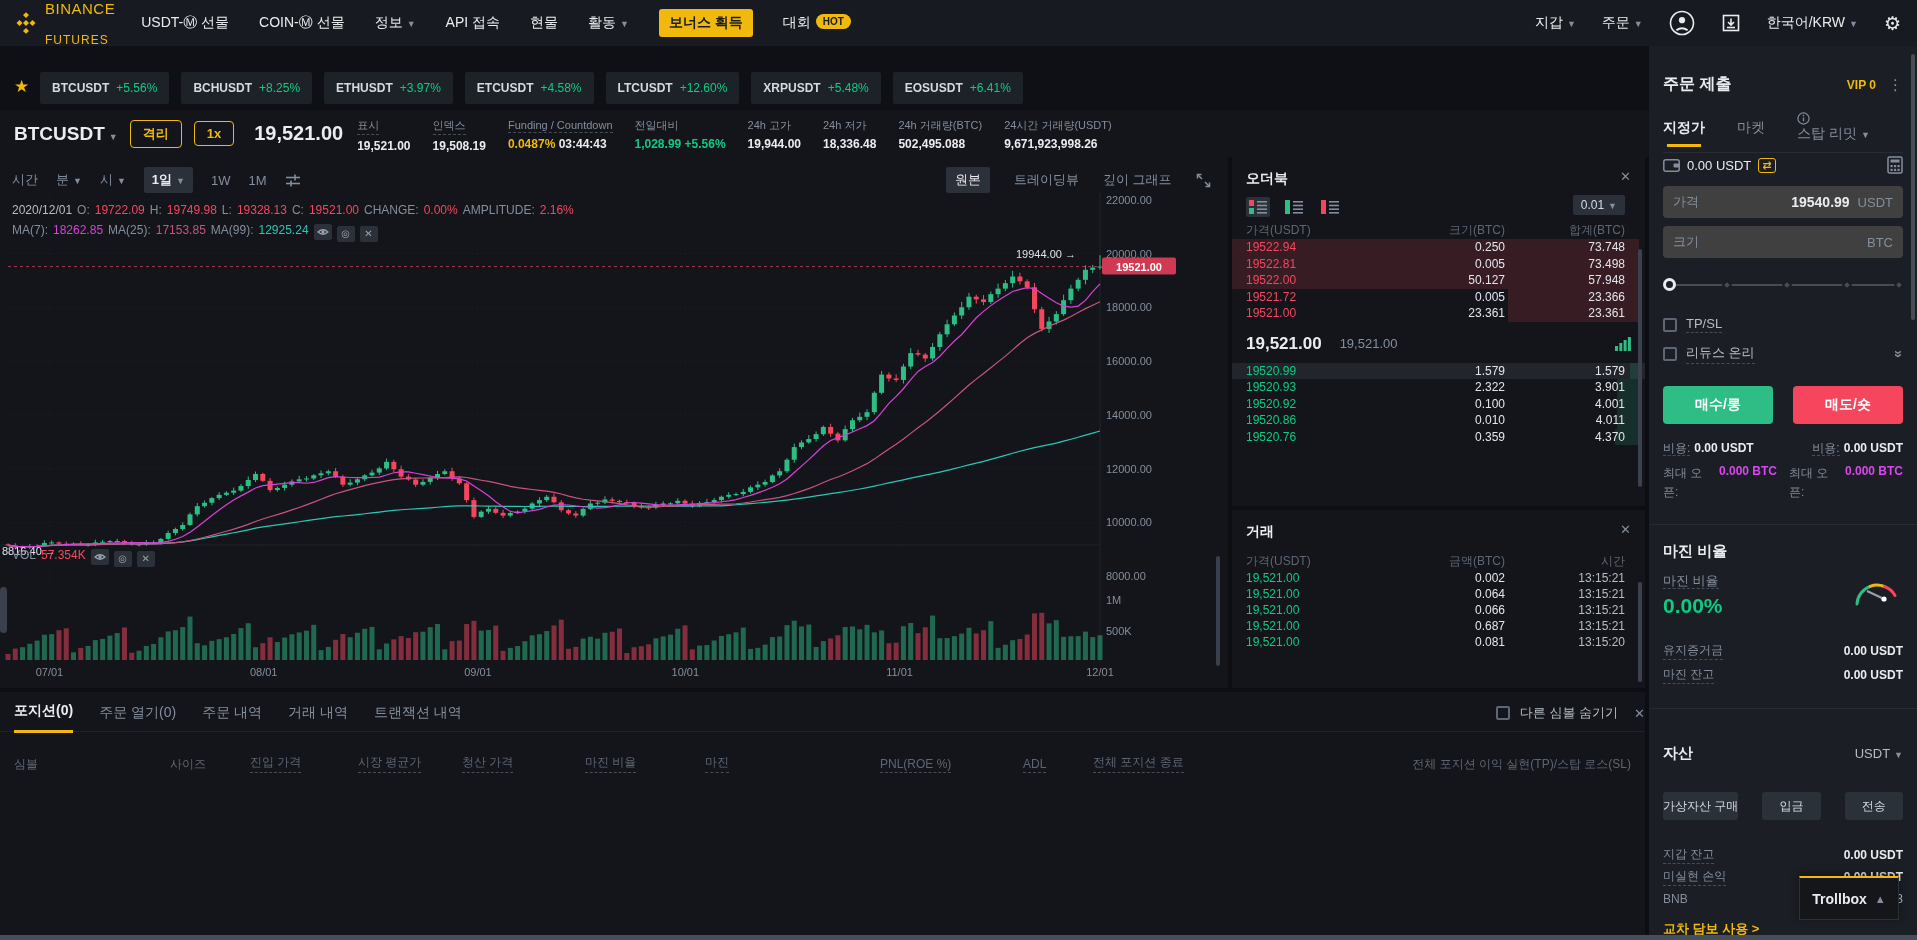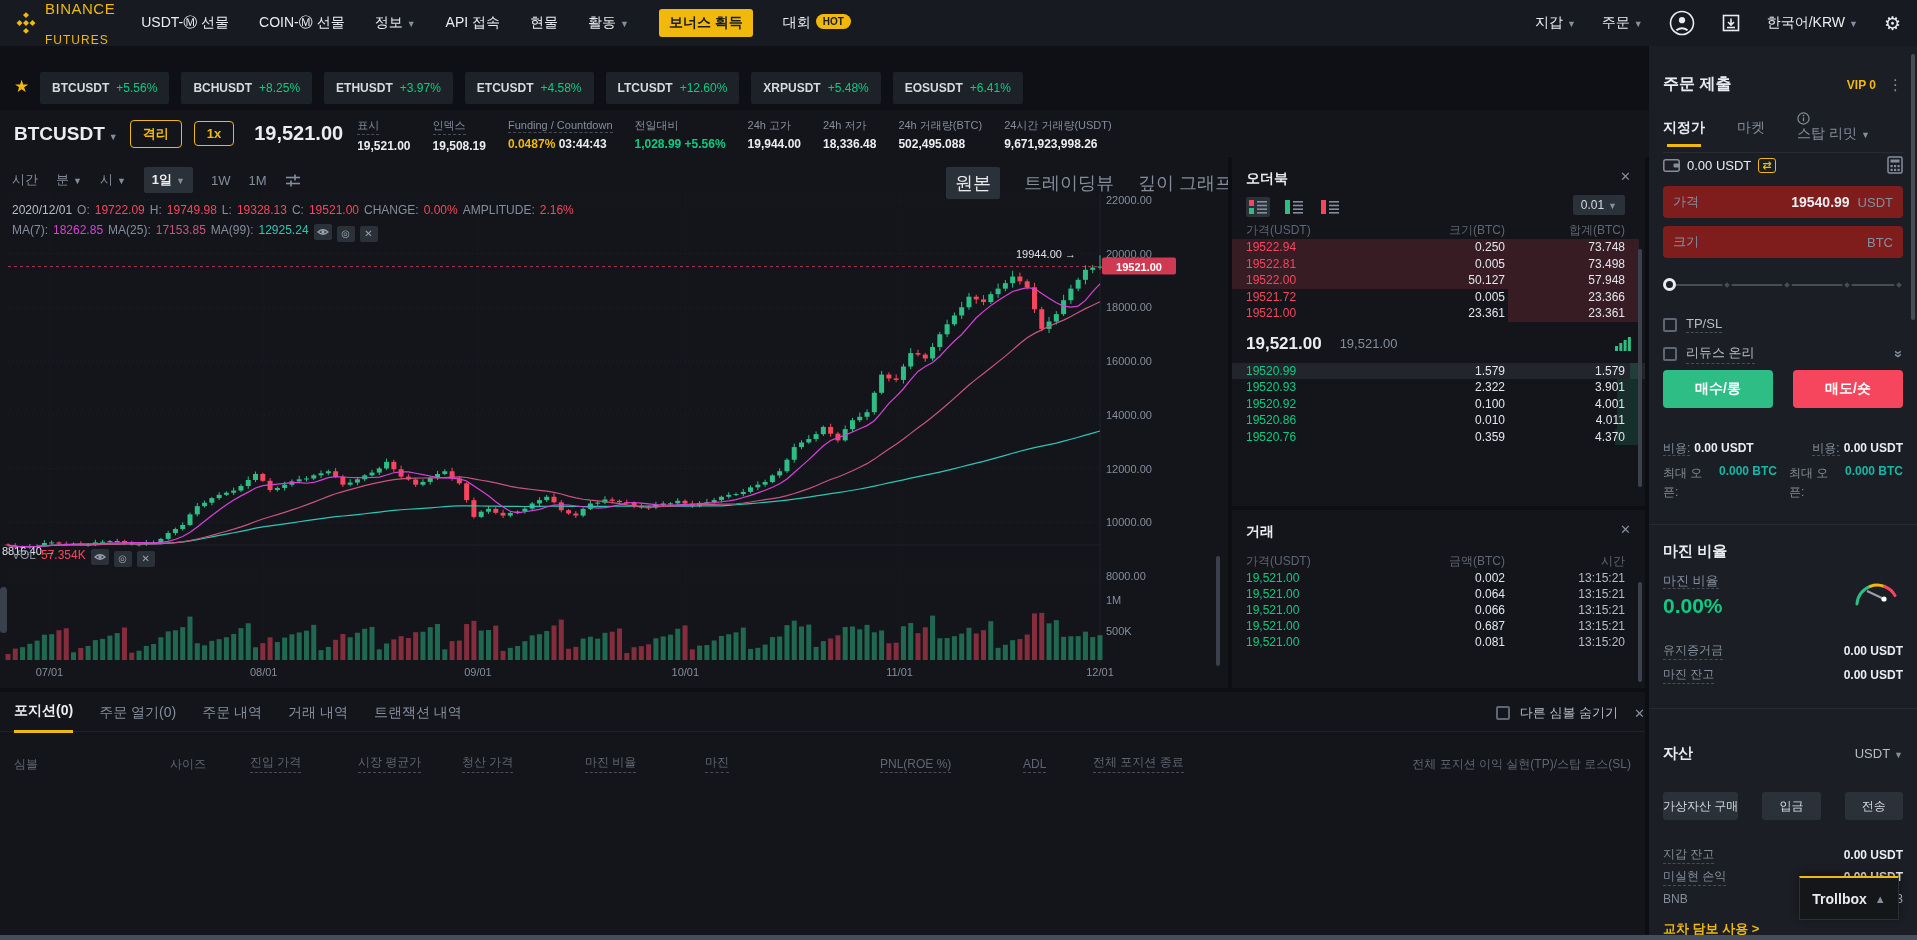--- a/index.html
+++ b/index.html
@@ -38,21 +38,21 @@
   .stat{white-space:nowrap}
   .stat .lab{font-size:11px;color:#848e9c;display:inline-block}
   .stat .val{font-size:12px;font-weight:bold;margin-top:4px}
   .p-w{color:#eaecef}.p-g{color:#0ecb81}.p-y{color:#f0b90b}
   
   #chartpanel{left:0;top:157px;width:1228px;height:531px;overflow:hidden}
   #ivrow{position:absolute;left:12px;top:10px;display:flex;align-items:center;gap:18px}
   .iv{font-size:13px;color:#848e9c;cursor:pointer}
   .iv.active{background:#2b3139;color:#eaecef;padding:4px 8px;border-radius:2px;font-weight:bold}
   #chart-tabs{position:absolute;left:946px;top:10px;display:flex;align-items:center;gap:24px}
-  .ctab{font-size:18px;color:#848e9c;cursor:pointer;white-space:nowrap}
+  .ctab{font-size:13px;color:#848e9c;cursor:pointer;white-space:nowrap}
   .ctab.active{background:#2b3139;color:#eaecef;padding:4px 9px;border-radius:2px}
   .ohlc{position:absolute;left:12px;font-size:12px;white-space:nowrap;z-index:2}
   .ohlc span{margin-right:5px}
   .mini-box{display:inline-flex;align-items:center;justify-content:center;width:18px;height:16px;background:#2b3139;border-radius:2px;color:#9aa2af;font-size:10px;margin-right:4px;cursor:pointer;vertical-align:-3px}
   #chart-svg text.ax{fill:#848e9c;font-size:11px}
   #chart-svg text.tag{fill:#fff;font-size:11px;font-weight:bold}
   #chart-svg text.ann{fill:#dfe3ea;font-size:11px}
   #left-handle{position:absolute;left:0;top:430px;width:7px;height:46px;background:#3a414d;border-radius:4px;cursor:pointer}
   #pane-scroll{position:absolute;left:1216px;top:399px;width:4px;height:110px;background:#3a414d;border-radius:2px}
   
@@ -103,44 +103,44 @@
   #op-title .t{font-size:16px;font-weight:bold}
   #op-title .vip{margin-left:auto;color:#f0b90b;font-size:12px;font-weight:bold}
   #op-title .kebab{color:#848e9c;margin-left:12px;font-size:15px;cursor:pointer}
   #op-tabs{top:66px;display:flex;align-items:center;gap:32px;border-bottom:1px solid #272b33;padding-bottom:9px}
   .op-tab{font-size:14px;color:#848e9c;cursor:pointer;white-space:nowrap}
   .op-tab.active{color:#eaecef;font-weight:bold;position:relative}
   .op-tab.active:after{content:"";position:absolute;left:4px;right:4px;bottom:-10px;height:3px;background:#f0b90b}
   #op-wallet{top:110px;display:flex;align-items:center;gap:7px;font-size:13px}
   .swapbox{border:1px solid #f0b90b;color:#f0b90b;border-radius:3px;font-size:11px;padding:0 3px;cursor:pointer;font-weight:bold}
   #op-wallet .calc{margin-left:auto;cursor:pointer}
-  .inputbox{background:#7f1d1d;border-radius:4px;height:32px;display:flex;align-items:center;padding:0 10px;cursor:text}
+  .inputbox{background:#404040;border-radius:4px;height:32px;display:flex;align-items:center;padding:0 10px;cursor:text}
   .inputbox .ilab{color:#848e9c;font-size:13px}
   .inputbox .ival{margin-left:auto;font-size:14px;font-weight:bold}
   .inputbox .iunit{color:#848e9c;font-size:13px;margin-left:8px}
   #op-price{top:140px}#op-size{top:180px}
   #op-slider{top:232px;height:14px}
   .sl-track{position:absolute;left:4px;right:4px;top:6px;height:2px;background:#474d57}
   .sl-dot{position:absolute;top:3px;width:8px;height:8px;background:#474d57;border:2px solid #1b1e24;border-radius:2px;transform:rotate(45deg)}
   .sl-knob{position:absolute;left:0;top:0;width:13px;height:13px;border-radius:50%;background:#1b1e24;border:3px solid #eaecef;cursor:pointer}
   .chkrow{display:flex;align-items:center;gap:9px}
   .chkrow .clab{font-size:13px;color:#b7bdc6}
   #op-tpsl{top:270px}
   #op-reduce{top:298px}
   .dbl-chevron{margin-left:auto;color:#848e9c;font-size:14px;transform:rotate(90deg);cursor:pointer;font-weight:bold}
-  #op-btns{top:324px;display:flex;gap:20px}
+  #op-btns{top:340px;display:flex;gap:20px}
   .trade-btn{flex:1;height:38px;border:none;border-radius:4px;color:#fff;font-size:14px;font-weight:bold;cursor:pointer;font-family:inherit}
   #btn-buy{background:#2ebd85}#btn-sell{background:#f6465d}
   #op-fees{top:394px;display:flex;justify-content:space-between;font-size:12px}
   .fee .fl{color:#848e9c;border-bottom:1px dashed #474d57}
   .fee b{color:#eaecef;margin-left:4px}
   #op-max{top:418px;display:flex;justify-content:space-between;font-size:12px}
   .maxcol{display:flex;gap:6px}
   .maxcol .ml{color:#848e9c;width:50px;line-height:1.6}
-  .maxcol b{color:#14b8a6;white-space:nowrap}
+  .maxcol b{color:#d946ef;white-space:nowrap}
   .divider{position:absolute;left:0;right:0;height:1px;background:#272b33}
   #op-margin-title{top:496px;font-size:15px;font-weight:bold}
   #op-ratio-lab{top:526px;font-size:13px;color:#848e9c}
   #op-ratio-lab span{border-bottom:1px dashed #474d57}
   #op-ratio{top:548px;font-size:21px;font-weight:bold;color:#0ecb81}
   #op-gauge{position:absolute;right:16px;top:528px}
   .kv{display:flex;align-items:center;font-size:12px}
   .kv .k{color:#848e9c;border-bottom:1px dashed #474d57}
   .kv .v{margin-left:auto;font-weight:bold}
   #op-maint{top:596px}#op-mbal{top:620px}

